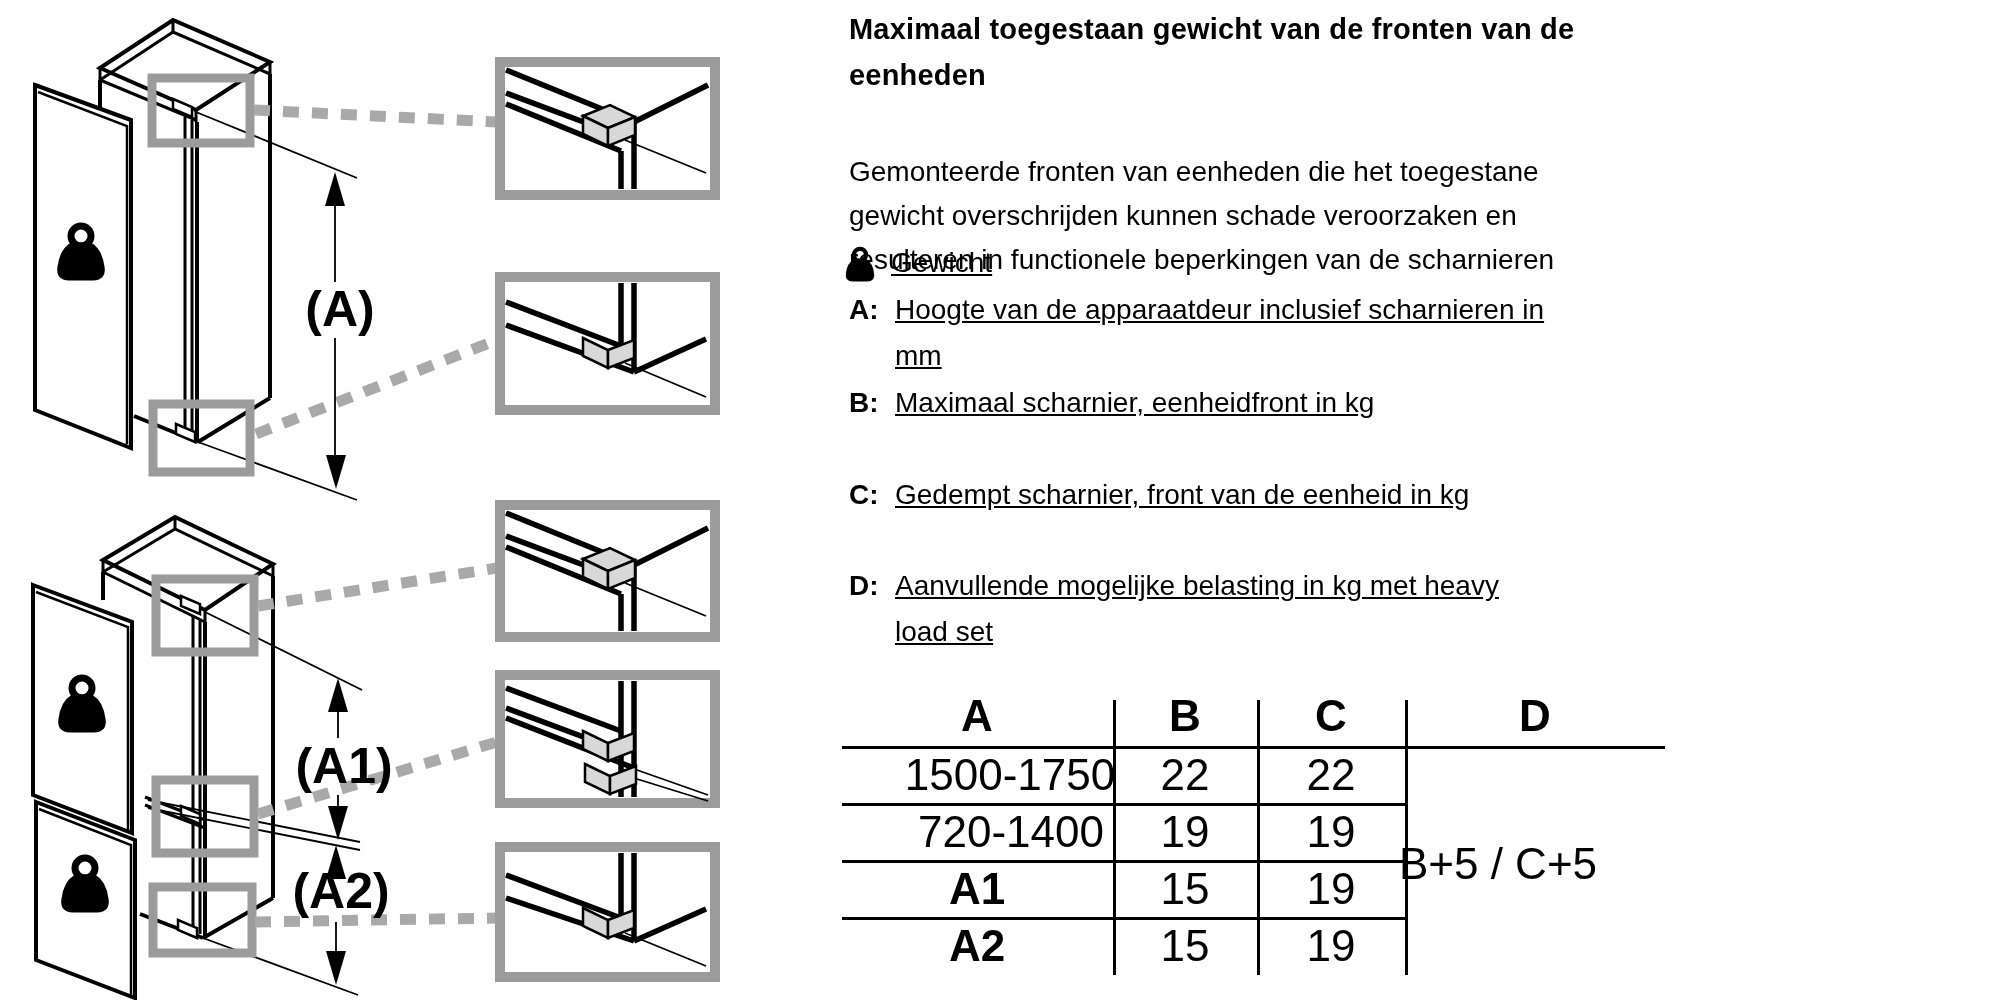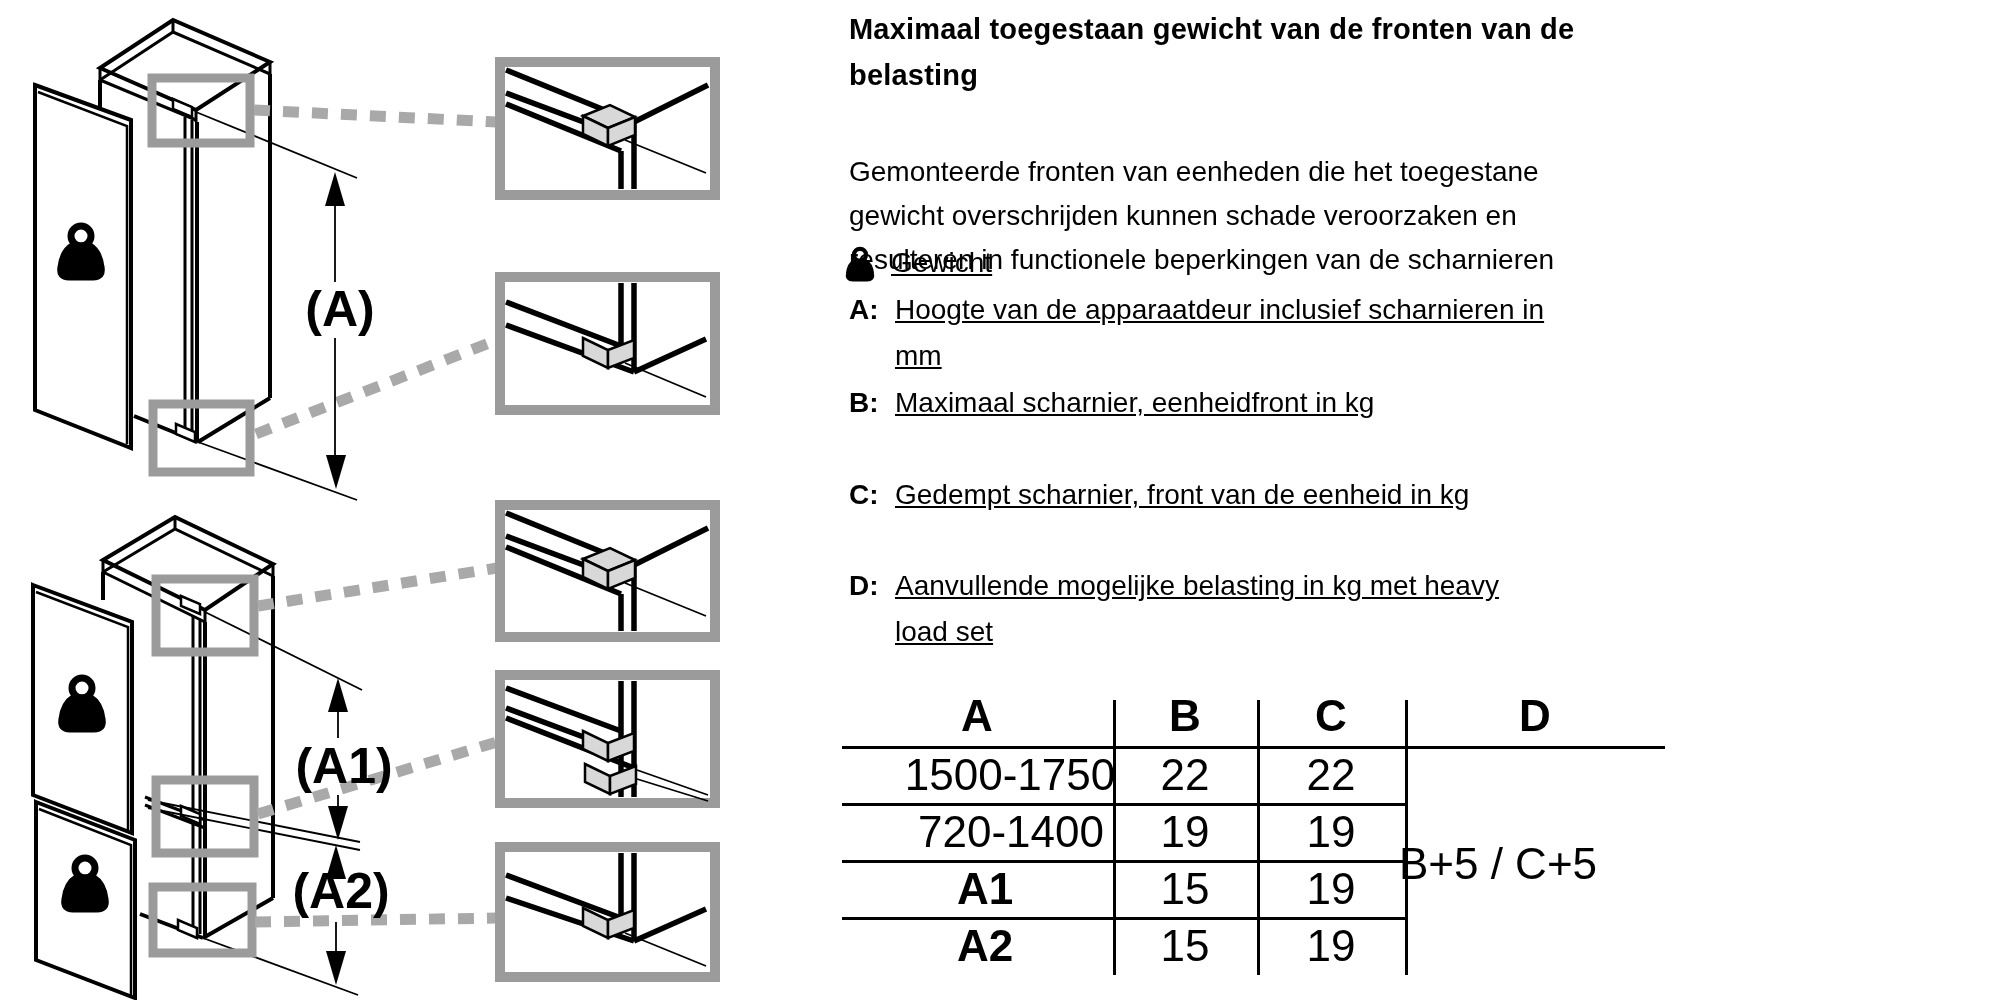--- a/index.html
+++ b/index.html
@@ -8,21 +8,21 @@
   .abs{position:absolute;}
   .pre{white-space:pre-line;}
   .title{font-size:29px;font-weight:bold;line-height:46px;letter-spacing:0.2px;}
   .body-text{font-size:28px;line-height:44px;margin-top:40px;}
   .legend-row{display:flex;align-items:flex-start;font-size:28px;line-height:46px;}
   .legend-prefix{width:46px;font-weight:bold;flex:0 0 46px;}
   .legend-icon-cell{width:46px;flex:0 0 46px;padding-top:6px;}
   .legend-text{white-space:pre-line;text-decoration:underline;}
   .tcell{position:absolute;transform:translate(-50%,-50%);font-size:44px;white-space:nowrap;}
   .th{font-weight:bold;}
-  .bold{font-weight:bold;margin-left:8px;}
+  .bold{font-weight:bold;}
   .hline{position:absolute;height:3px;background:#000;}
   .vline{position:absolute;width:3px;background:#000;}
   svg text{font-family:"Liberation Sans", sans-serif;}
 </style>
 </head>
 <body>
 
 <div class="stage">
 
   <svg class="abs" style="left:0;top:0" width="740" height="1000" viewBox="0 0 740 1000">
@@ -239,21 +239,21 @@
       </g>
       <g fill="#d8d8d8" stroke="#000" stroke-width="2.5">
         <polygon points="583,908 608,920 608,938 583,926"></polygon>
         <polygon points="608,920 634,910 634,928 608,938"></polygon>
       </g>
       <line x1="625" y1="933" x2="706" y2="966" stroke="#000" stroke-width="1.8"></line>
     </g>
   </svg>
 
   <div class="abs title pre" style="left:849px;top:6px;width:760px">Maximaal toegestaan gewicht van de fronten van de
-belasting</div>
+eenheden</div>
 
   <div class="abs body-text pre" style="left:849px;top:110px;width:760px">Gemonteerde fronten van eenheden die het toegestane
 gewicht overschrijden kunnen schade veroorzaken en
 resulteren in functionele beperkingen van de scharnieren</div>
 
   <div class="abs legend-row" style="left:845px;top:240px;width:760px">
     <span class="legend-icon-cell">
       <svg width="30" height="38" viewBox="-25 -32 50 62">
         <circle cx="0" cy="-18" r="10" fill="none" stroke="#000" stroke-width="7"></circle>
         <path d="M -9 -9 L 9 -9 Q 19 -3 21 13 Q 23 24 12 24 L -12 24 Q -23 24 -21 13 Q -19 -3 -9 -9 Z" fill="#000" stroke="#000" stroke-width="5" stroke-linejoin="round"></path>

